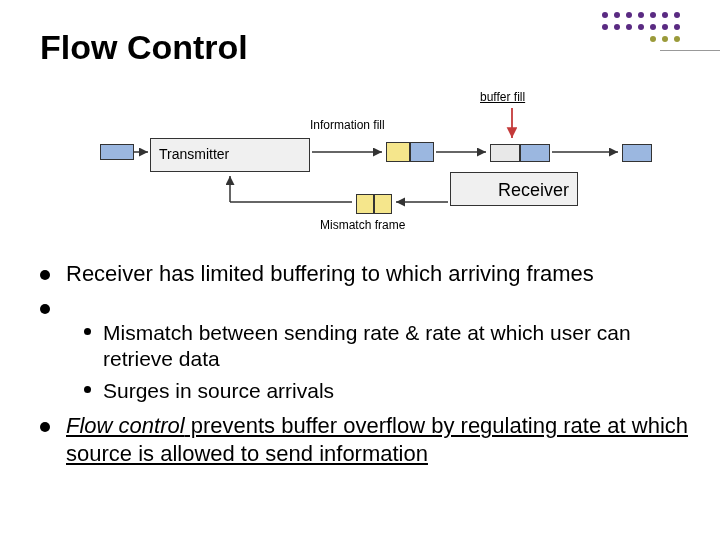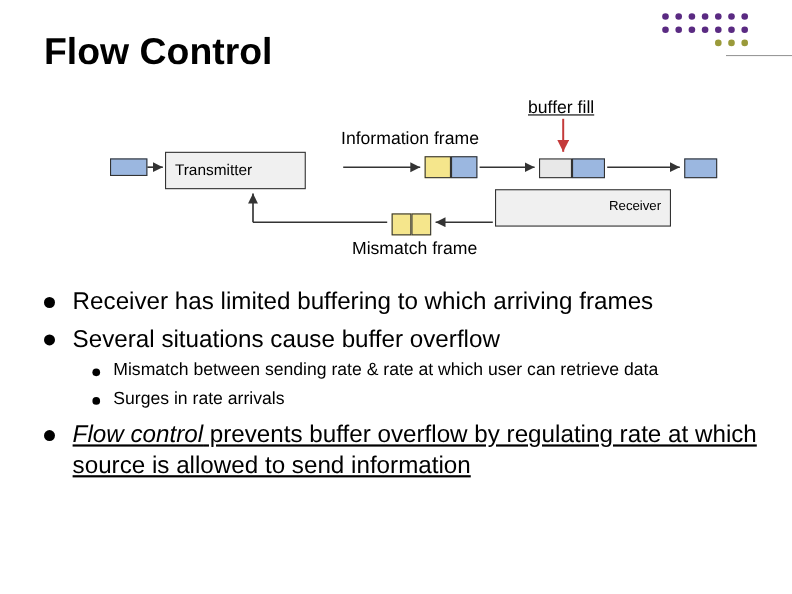--- a/index.html
+++ b/index.html
@@ -3,28 +3,28 @@
 <meta charset="utf-8">
 <style>
   * { box-sizing: border-box; margin: 0; padding: 0; }
   body { width: 720px; height: 540px; font-family: Arial, sans-serif; background: #fff; position: relative; overflow: hidden; }
   .title { font-size: 34px; font-weight: bold; position: absolute; top: 28px; left: 40px; }
   .deco-dots { position: absolute; top: 10px; right: 30px; }
   .deco-dots svg { display: block; }
   .deco-line { position: absolute; top: 50px; right: 0; width: 60px; border-top: 1px solid #999; }
 
   .diagram { position: absolute; top: 90px; left: 40px; width: 640px; height: 150px; }
-  .label { position: absolute; font-size: 16px; }
+  .label { position: absolute; font-size: 12px; }
   .buffer-fill { top: 0; left: 440px; text-decoration: underline; }
   .info-frame { top: 28px; left: 270px; }
   .ctrl-frame { top: 128px; left: 280px; }
 
   .box { position: absolute; border: 1px solid #333; background: #f0f0f0; }
-  .tx-box { top: 48px; left: 110px; width: 128px; height: 34px; padding: 7px 8px; font-size: 14px; }
-  .rx-box { top: 82px; left: 410px; width: 160px; height: 34px; padding: 7px 8px; font-size: 12px; text-align: right; }
+  .tx-box { top: 48px; left: 110px; width: 160px; height: 34px; padding: 7px 8px; font-size: 14px; }
+  .rx-box { top: 82px; left: 410px; width: 128px; height: 34px; padding: 7px 8px; font-size: 18px; text-align: right; }
 
   .packet { position: absolute; border: 1px solid #333; }
   .p-blue { background: #9bb7e0; }
   .p-yellow { background: #f5e68c; }
   .p-gray { background: #e8e8e8; }
 
   
   .pk-out { top: 54px; left: 60px; width: 34px; height: 16px; }
   
   .pk-info-b { top: 52px; left: 370px; width: 24px; height: 20px; }
@@ -35,21 +35,21 @@
   .pk-rxbuf-out { top: 54px; left: 582px; width: 30px; height: 18px; }
   
   .pk-ctrl-y { top: 104px; left: 316px; width: 18px; height: 20px; }
   .pk-ctrl-y2 { top: 104px; left: 334px; width: 18px; height: 20px; }
 
   svg.arrows { position: absolute; top: 0; left: 0; }
 
   .content { position: absolute; top: 260px; left: 40px; right: 30px; font-size: 22px; line-height: 1.25; }
   .bullet { display: flex; margin-bottom: 6px; }
   .bullet .dot { width: 10px; height: 10px; background: #000; border-radius: 50%; margin-top: 10px; margin-right: 16px; flex-shrink: 0; }
-  .sub { margin-left: 44px; font-size: 16px; }
+  .sub { margin-left: 44px; font-size: 21px; }
   .sub .dot { width: 7px; height: 7px; margin-top: 8px; margin-right: 12px; }
   .em { font-style: italic; }
 </style>
 </head>
 <body>
 
 <div class="deco-dots">
   <svg width="90" height="36">
     <g fill="#5a2a82">
       <circle cx="5" cy="5" r="3"></circle>
@@ -73,21 +73,21 @@
         <circle cx="77" cy="29" r="3"></circle>
     </g>
   </svg>
 </div>
 <div class="deco-line"></div>
 
 <div class="title">Flow Control</div>
 
 <div class="diagram">
   <div class="label buffer-fill">buffer fill</div>
-  <div class="label info-frame">Information frame</div>
+  <div class="label info-frame">Information fill</div>
   <div class="label ctrl-frame">Mismatch frame</div>
 
   <div class="box tx-box">Transmitter</div>
   <div class="box rx-box">Receiver</div>
 
   <div class="packet p-blue pk-out"></div>
   <div class="packet p-yellow pk-info-y"></div>
   <div class="packet p-blue pk-info-b"></div>
   <div class="packet p-gray pk-rxbuf-g"></div>
   <div class="packet p-blue pk-rxbuf-b"></div>
@@ -121,29 +121,28 @@
   </svg>
 </div>
 
 <div class="content">
   <div class="bullet">
     <div class="dot"></div>
     <div>Receiver has limited buffering to which arriving frames</div>
   </div>
   <div class="bullet">
     <div class="dot"></div>
-    <div>Several situations cause buffer overflow</div>
   </div>
   <div class="bullet sub">
     <div class="dot"></div>
     <div>Mismatch between sending rate &amp; rate at which user can retrieve data</div>
   </div>
   <div class="bullet sub">
     <div class="dot"></div>
-    <div>Surges in rate arrivals</div>
+    <div>Surges in source arrivals</div>
   </div>
   <div class="bullet" style="margin-top:8px;text-decoration:underline;">
     <div class="dot"></div>
     <div>
       <span class="em">Flow control</span><span> prevents buffer overflow by regulating rate at which source is allowed to send information</span>
     </div>
   </div>
 </div>
 
 </body></html>

